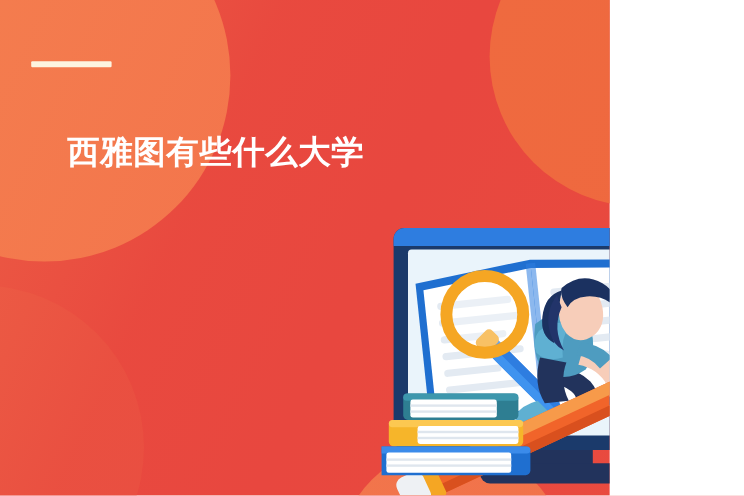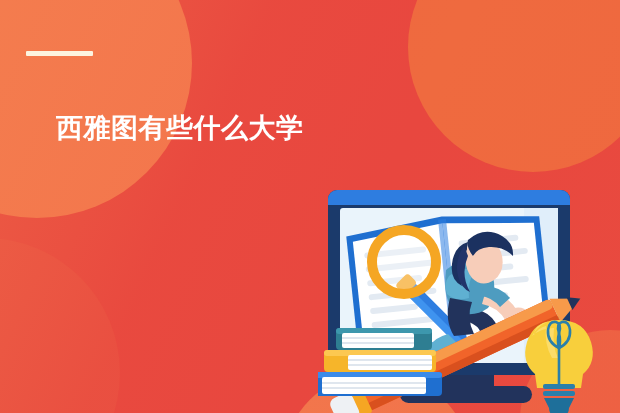--- a/index.html
+++ b/index.html
@@ -7,21 +7,21 @@
     margin: 0;
     padding: 0;
     background: #ffffff;
   }
   body {
     font-family: "DejaVu Sans", "Liberation Sans", sans-serif;
   }
 
   .poster {
     position: relative;
-    width: 620px;
+    width: 508px;
     height: 413px;
     overflow: hidden;
     background: #e8473f;
   }
 
   
   .bg-layer {
     position: absolute;
     inset: 0;
     overflow: hidden;

